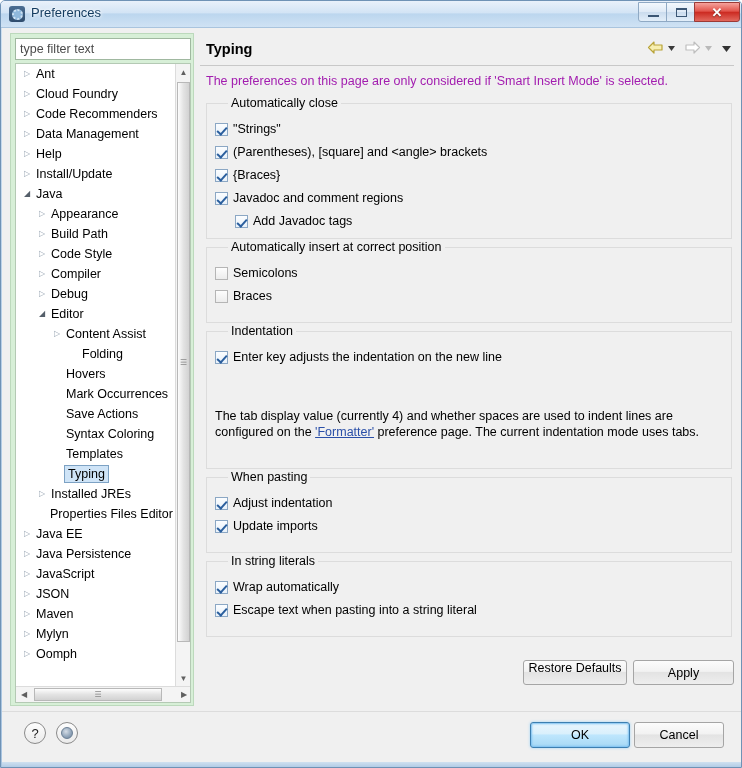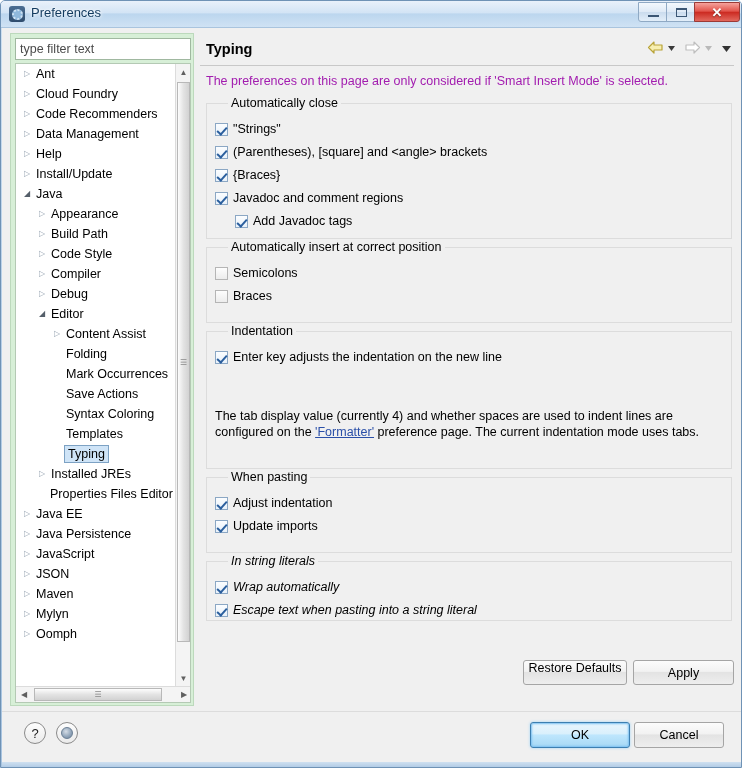--- a/index.html
+++ b/index.html
@@ -358,23 +358,27 @@
               <span class="tree-label">Debug</span>
             </div>
             <div class="tree-item" style="padding-left: 19px;">
               <span class="tw open">◢</span>
               <span class="tree-label">Editor</span>
             </div>
             <div class="tree-item" style="padding-left: 34px;">
               <span class="tw">▷</span>
               <span class="tree-label">Content Assist</span>
             </div>
+            <div class="tree-item" style="padding-left: 50px;">
+              <span class="tw blank">·</span>
+              <span class="tree-label">Folding</span>
+            </div>
             <div class="tree-item" style="padding-left: 34px;">
               <span class="tw blank">·</span>
-              <span class="tree-label">Folding</span>
+              <span class="tree-label">Hovers</span>
             </div>
             <div class="tree-item" style="padding-left: 34px;">
               <span class="tw blank">·</span>
               <span class="tree-label">Mark Occurrences</span>
             </div>
             <div class="tree-item" style="padding-left: 34px;">
               <span class="tw blank">·</span>
               <span class="tree-label">Save Actions</span>
             </div>
             <div class="tree-item" style="padding-left: 34px;">
@@ -515,21 +519,21 @@
             <div class="group-title">When pasting</div>
             <div class="chk-row" style="top: 18px; left: 8px;">
               <span class="cb checked"></span>
               <span>Adjust indentation</span>
             </div>
             <div class="chk-row" style="top: 41px; left: 8px;">
               <span class="cb checked"></span>
               <span>Update imports</span>
             </div>
           </div>
-          <div class="group" style="top: 528px; height: 60px; font-style: italic;">
+          <div class="group" style="top: 528px; height: 76px;">
             <div class="group-title">In string literals</div>
             <div class="chk-row" style="top: 18px; left: 8px;">
               <span class="cb checked"></span>
               <span>Wrap automatically</span>
             </div>
             <div class="chk-row" style="top: 41px; left: 8px;">
               <span class="cb checked"></span>
               <span>Escape text when pasting into a string literal</span>
             </div>
           </div>

